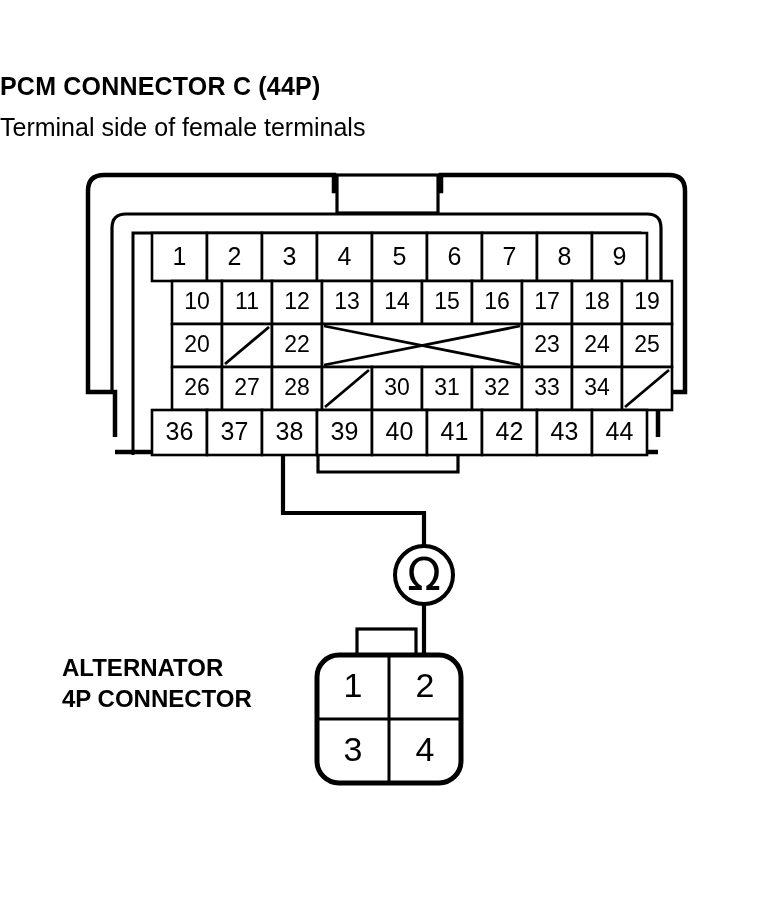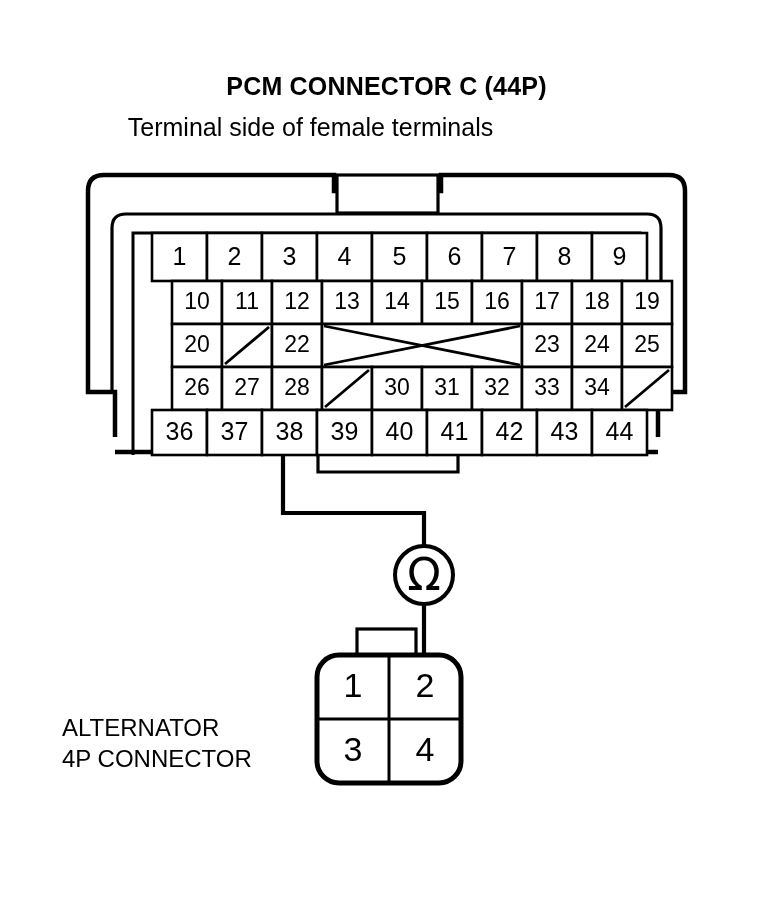--- a/index.html
+++ b/index.html
@@ -18,46 +18,44 @@
     height: 908px;
     background: #ffffff;
     overflow: hidden;
   }
 
   
   .title-main {
     position: absolute;
     left: 0; top: 72px;
     width: 773px;
-    text-align: center;
     font-size: 25px;
     font-weight: bold;
     letter-spacing: 0.2px;
   }
   .title-sub {
     position: absolute;
     left: 0; top: 113px;
     width: 621px;
-    text-align: center;
     font-size: 25px;
     font-weight: normal;
   }
   .label-altc {
     position: absolute;
     left: 68px; top: 468px;
     font-size: 26px;
     font-weight: bold;
     line-height: 1.25;
     white-space: pre;
   }
   .label-alternator {
     position: absolute;
-    left: 62px; top: 712px;
+    left: 62px; top: 652px;
     font-size: 24px;
-    font-weight: normal;
+    font-weight: bold;
     line-height: 1.3;
     white-space: pre;
     text-align: left;
   }
   .label-wireside {
     position: absolute;
     left: 476px; top: 682px;
     font-size: 24px;
     font-weight: normal;
     line-height: 1.28;

